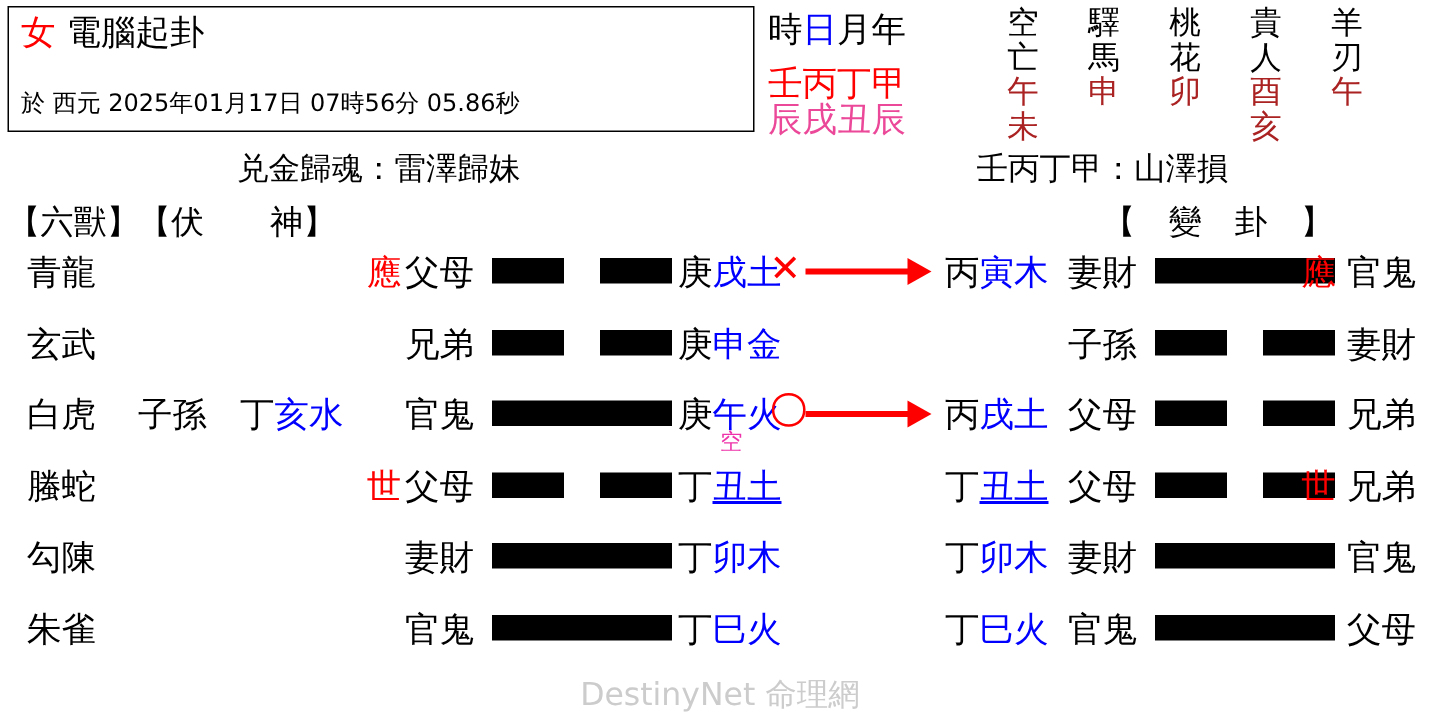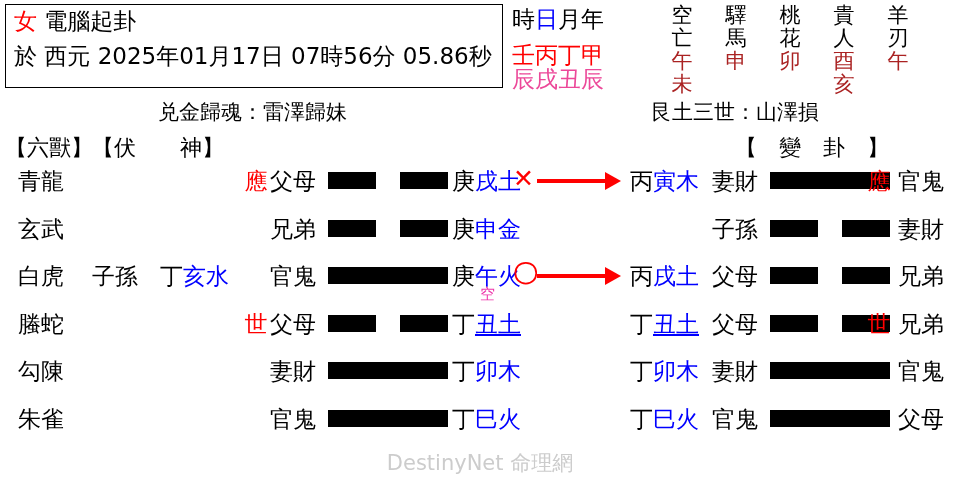--- a/index.html
+++ b/index.html
@@ -23,22 +23,22 @@
     width: 498px; height: 84px;
     border: 1px solid #000;
     box-sizing: border-box;
   }
   #info-line1 {
     left: 14px; top: 6px;
     font-size: 23px;
     white-space: nowrap;
   }
   #info-line2 {
-    left: 14px; top: 41px;
-    font-size: 23px;
+    left: 14px; top: 59px;
+    font-size: 16px;
     white-space: nowrap;
   }
   .red { color: #ff0000; }
   .blue { color: #0000ff; }
   .black { color: #000000; }
   .ul { text-decoration: underline; }
 
   
   #pillar-head {
     left: 512px; top: 4px;
@@ -239,21 +239,21 @@
         <div>羊</div>
         <div>刃</div>
       </div>
       <div class="ss-val">
         <div>午</div>
       </div>
     </div>
   </div>
 
 <div class="abs" id="hexname-left">兑金歸魂：雷澤歸妹</div>
-<div class="abs" id="hexname-right">艮土三世：山澤損</div>
+<div class="abs" id="hexname-right">壬丙丁甲：山澤損</div>
 
 <div class="abs" id="hdr-row">
   <span class="abs" id="hdr-beast">【六獸】</span>
   <span class="abs" id="hdr-fushen">【伏　　神】</span>
   <span class="abs" id="hdr-biangua">【　變　卦　】</span>
 </div>
 
 <div class="abs" id="lines">
     <div class="line">
       <div class="cell c-beast">青龍</div>

